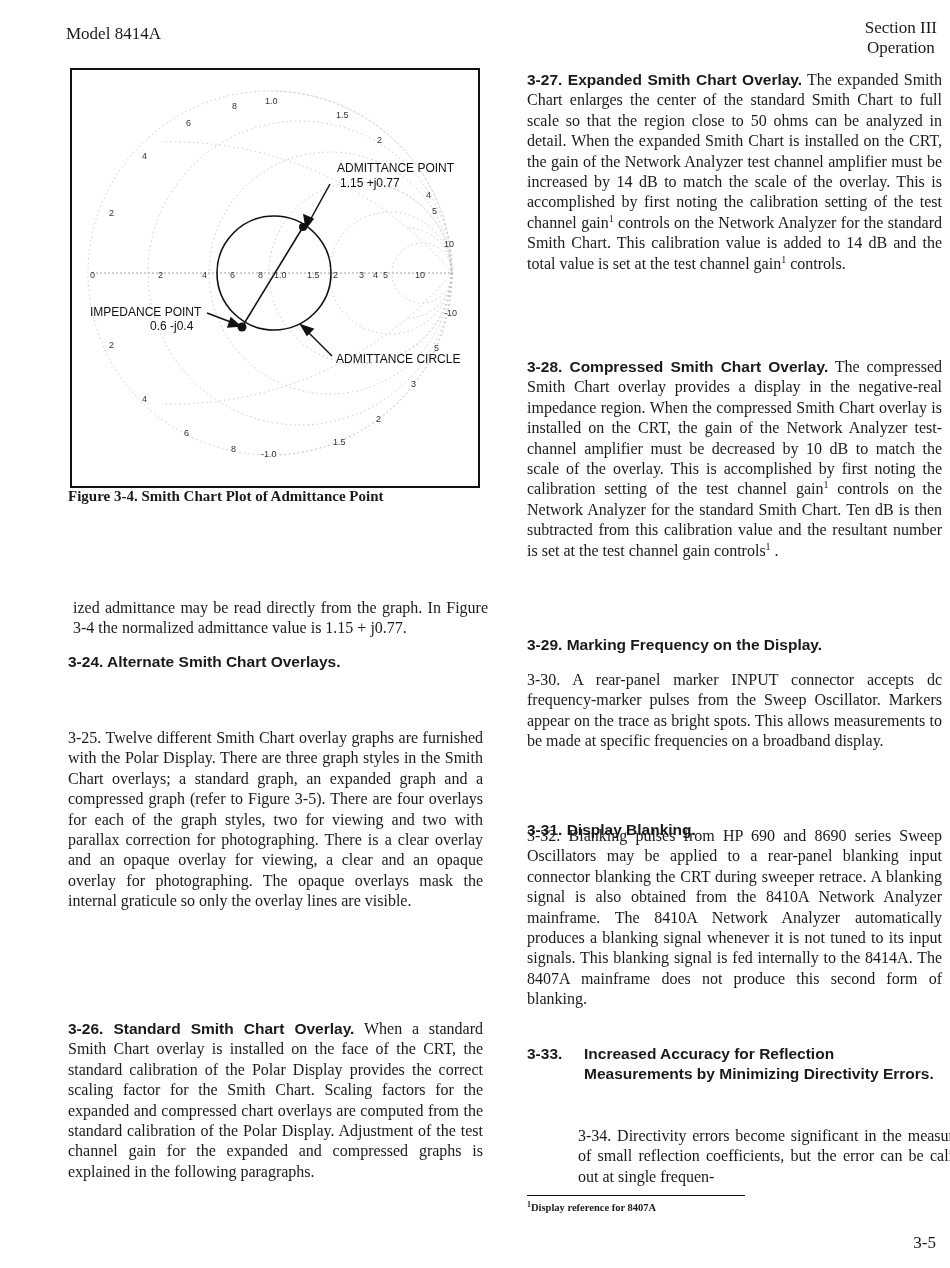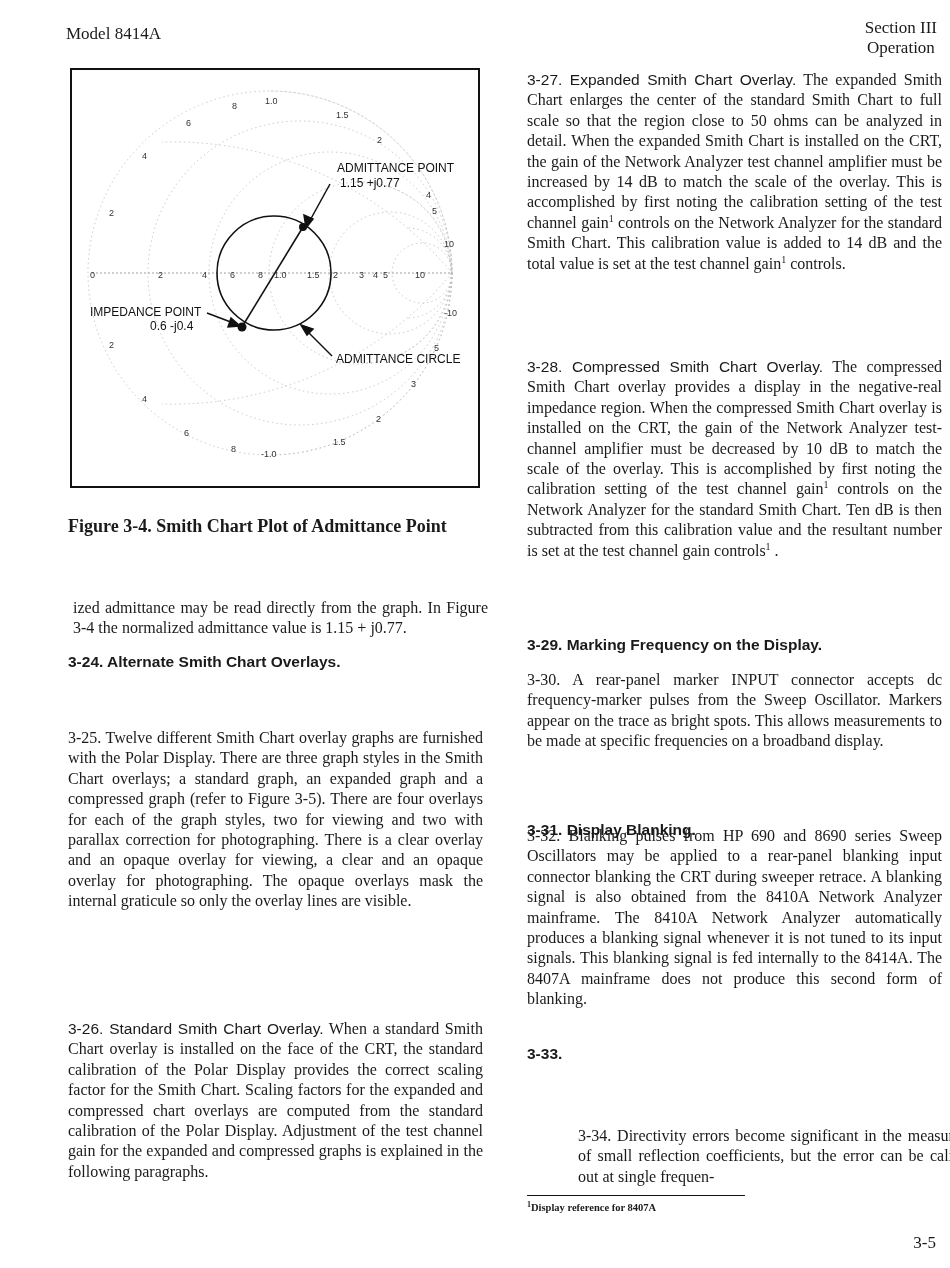--- a/index.html
+++ b/index.html
@@ -1,26 +1,26 @@
 <!DOCTYPE html>
 <html><head>
 <meta charset="utf-8">
 <style>
   html, body { margin: 0; padding: 0; background: #ffffff; }
   body { width: 950px; height: 1268px; position: relative; overflow: hidden; color: #1a1a1a;
          font-family: "Liberation Serif", "DejaVu Serif", serif; }
   .hdr { position: absolute; font-size: 17px; line-height: 20px; }
   .hdr-left { left: 66px; top: 24px; }
   .hdr-right { right: 13px; top: 18px; text-align: center; }
-  .head { font-family: "Liberation Sans", "DejaVu Sans", sans-serif; font-weight: normal; font-size: 15.5px; }
+  .head { font-family: "Liberation Sans", "DejaVu Sans", sans-serif; font-weight: bold; font-size: 15.5px; }
   .sec-title { font-family: "Liberation Sans", "DejaVu Sans", sans-serif; font-weight: bold; font-size: 15.5px; line-height: 20px; position: absolute; }
   .para { position: absolute; width: 415px; font-size: 16px; line-height: 20.4px; text-align: justify; hyphens: manual; }
   .figure { position: absolute; left: 70px; top: 68px; width: 410px; height: 420px;
             border: 2px solid #111; box-sizing: border-box; }
-  .fig-caption { position: absolute; left: 68px; top: 516px; font-weight: bold; font-size: 18px; }
+  .fig-caption { position: absolute; left: 68px; top: 488px; font-weight: bold; font-size: 15px; }
   .footnote-rule { position: absolute; left: 527px; top: 1195px; width: 218px; border-top: 1.5px solid #111; }
   .footnote { position: absolute; left: 527px; top: 1202px; font-size: 10.5px; font-weight: bold; }
   .footnote sup { font-size: 8px; }
   .page-num { position: absolute; right: 14px; top: 1233px; font-size: 17px; margin-left: 20px; }
   sup { font-size: 10px; line-height: 0; }
   svg text { font-family: "Liberation Sans", "DejaVu Sans", sans-serif; }
 </style>
 </head>
 <body>
 
@@ -131,20 +131,21 @@
   <span class="head">3-28.  Compressed Smith Chart Overlay.</span>
   <span>The compressed Smith Chart overlay provides a display in the negative-real impedance region. When the compressed Smith Chart overlay is installed on the CRT, the gain of the Network Analyzer test-channel amplifier must be decreased by 10 dB to match the scale of the overlay. This is accomplished by first noting the calibration setting of the test channel gain</span><sup>1</sup><span> controls on the Network Analyzer for the standard Smith Chart. Ten dB is then subtracted from this calibration value and the resultant number is set at the test channel gain controls</span><sup>1</sup><span> .</span>
 </div>
 <div class="sec-title" style="left:527px; top:635px;">3-29.   Marking Frequency on the Display.</div>
 <div class="para" style="left:527px; top:670px;">3-30.   A rear-panel marker INPUT connector accepts dc frequency-marker pulses from the Sweep Oscillator. Markers appear on the trace as bright spots. This allows measurements to be made at specific frequencies on a broadband display.</div>
 <div class="sec-title" style="left:527px; top:791px;margin-top:29px;">3-31.   Display Blanking.</div>
 <div class="para" style="left:527px; top:826px;">3-32.   Blanking pulses from HP 690 and 8690 series Sweep Oscillators may be applied to a rear-panel blanking input connector blanking the CRT during sweeper retrace. A blanking signal is also obtained from the 8410A Network Analyzer mainframe. The 8410A Network Analyzer automatically produces a blanking signal whenever it is not tuned to its input signals. This blanking signal is fed internally to the 8414A. The 8407A mainframe does not produce this second form of blanking.</div>
 <div class="sec-title" style="left:527px; top:1044px; width:415px;">
   <div style="display:flex;">
     <span style="width:57px; flex:none;">3-33.</span>
+    <span style="font-weight:bold;">Increased Accuracy for Reflection Measurements by Minimizing Directivity Errors.</span>
   </div>
 </div>
 <div class="para" style="left:530px; top:1126px;margin-left:48px;">3-34.   Directivity errors become significant in the measurement of small reflection coefficients, but the error can be calibrated out at single frequen-</div>
 
 <div class="footnote-rule"></div>
 <div class="footnote">
   <sup>1</sup><span>Display reference for 8407A</span>
 </div>
 <div class="page-num">3-5</div>
 

